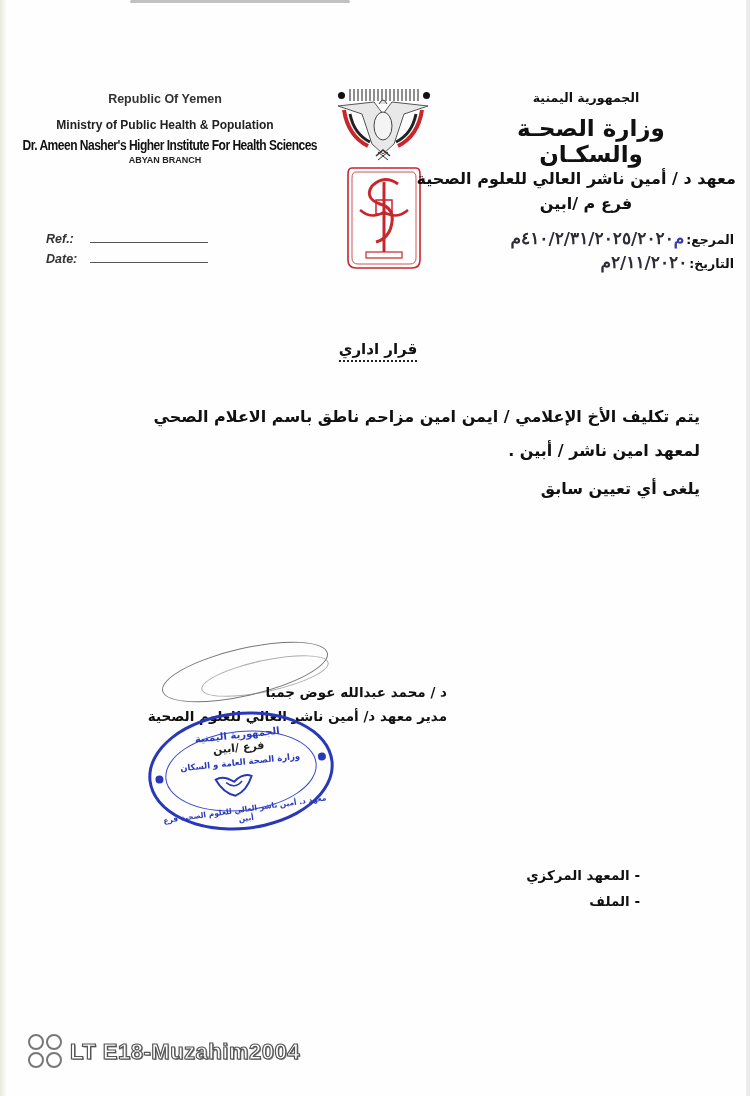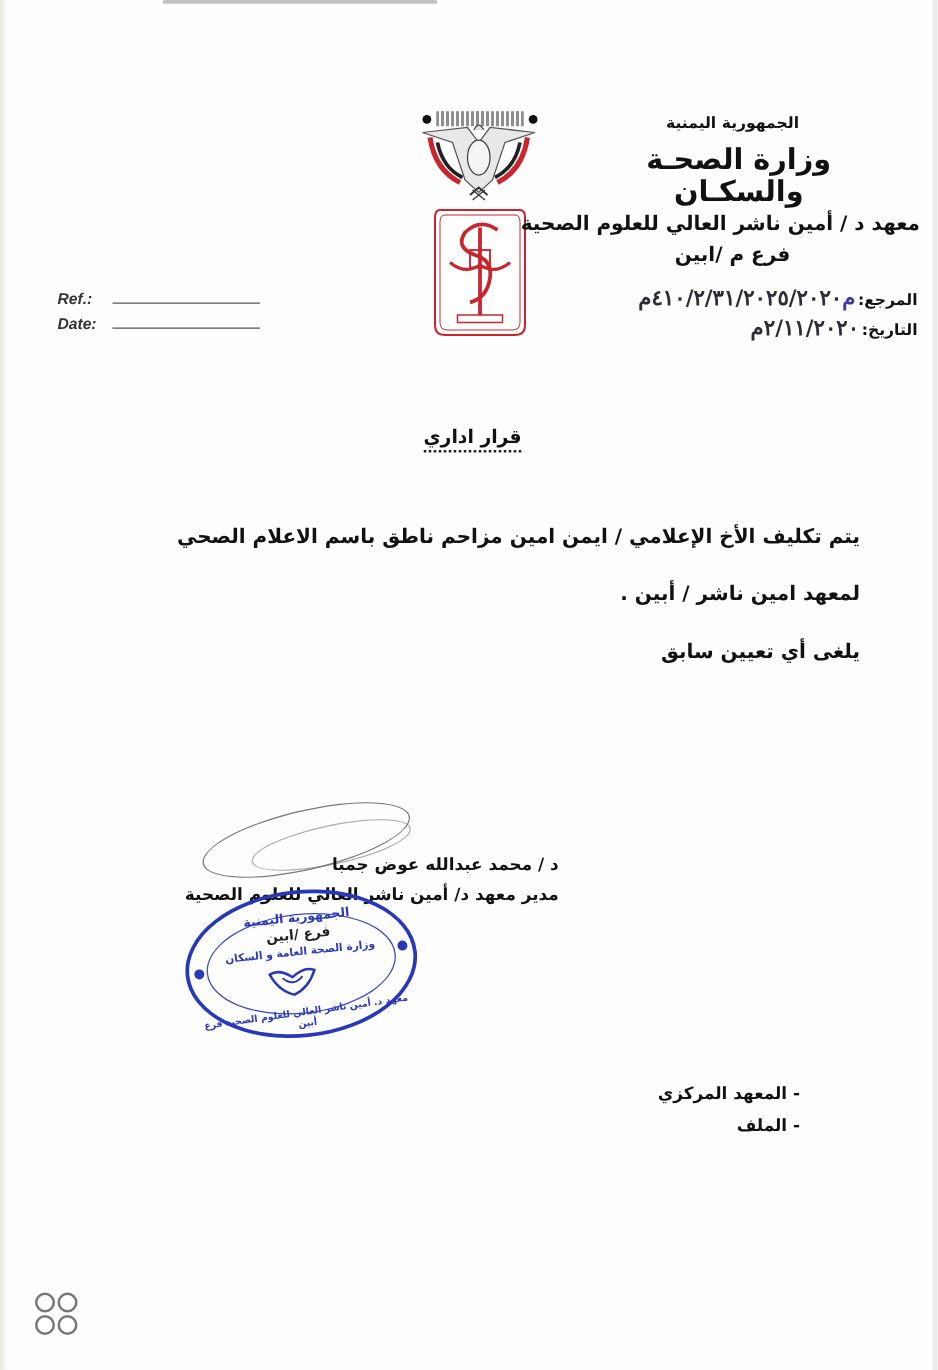--- a/index.html
+++ b/index.html
@@ -41,21 +41,21 @@
     .ar-ref-label { color: #111; }
     .handwritten { font-family: "DejaVu Serif", serif; font-weight: bold; font-size: 17px; color: #2c2c36; margin-right: 2px; letter-spacing: 1px; }
     .handwritten .hl { color: #3a3aa8; }
 
     
     .doc-title { position: absolute; left: 0; width: 750px; top: 340px; text-align: center; font-size: 15px; font-weight: bold; direction: rtl; }
     .doc-title span { border-bottom: 2px dotted #222; padding-bottom: 2px; margin-left: 6px; }
 
     
     .doc-body { position: absolute; right: 50px; top: 400px; width: 600px; direction: rtl; text-align: right; font-size: 16px; font-weight: bold; line-height: 34px; }
-    .doc-body p { margin: 12px; text-align: right; }
+    .doc-body p { margin: 0; text-align: right; }
 
     
     .sig-ellipse { position: absolute; left: 160px; top: 648px; width: 170px; height: 48px; border: 1px solid #555; border-radius: 50%; transform: rotate(-13deg); opacity: .8; }
     .sig-ellipse2 { position: absolute; left: 200px; top: 660px; width: 130px; height: 32px; border: 1px solid #777; border-radius: 50%; transform: rotate(-12deg); opacity: .6; }
     .signer { position: absolute; right: 303px; top: 680px; direction: rtl; text-align: right; font-size: 13.5px; font-weight: bold; line-height: 24px; }
     .signer-name { display: block; }
     .signer-title { display: block; }
 
     .stamp { position: absolute; left: 148px; top: 712px; width: 186px; height: 118px; border: 3px solid #2838b8; border-radius: 50%; transform: rotate(-6deg); }
     .stamp-inner { position: absolute; left: 14px; top: 16px; width: 152px; height: 80px; border: 1.5px solid #3848c8; border-radius: 50%; }
@@ -78,20 +78,26 @@
     .wm-text { font-family: "Liberation Sans", sans-serif; font-size: 22px; color: #fff; font-weight: bold; -webkit-text-stroke: 1.2px #555; text-shadow: 1px 1px 0 #888; letter-spacing: 0.5px; }
   </style>
 </head>
 <body>
 
 <div class="page">
   <div class="edge-left"></div>
   <div class="edge-right"></div>
   <div class="top-shadow"></div>
 
+  <div class="en-header">
+    <div class="en-republic">Republic Of Yemen</div>
+    <div class="en-ministry">Ministry of Public Health &amp; Population</div>
+    <div class="en-institute">Dr. Ameen Nasher's Higher Institute For Health Sciences</div>
+    <div class="en-branch">ABYAN BRANCH</div>
+  </div>
 
   <div class="ref-block">
     <div class="ref-row">
       <span class="ref-label">Ref.:</span>
       <span class="ref-line"></span>
     </div>
     <div class="ref-row">
       <span class="ref-label">Date:</span>
       <span class="ref-line"></span>
     </div>
@@ -180,14 +186,15 @@
     <div class="cc-item">الملف</div>
   </div>
 
   <div class="watermark">
     <div class="wm-icon">
       <i style="left:2px; top:0;"></i>
         <i style="left:20px; top:0;"></i>
       <i style="left:2px; top:18px;"></i>
         <i style="left:20px; top:18px;"></i>
     </div>
+    <span class="wm-text">LT E18-Muzahim2004</span>
   </div>
 </div>
 
 </body></html>

